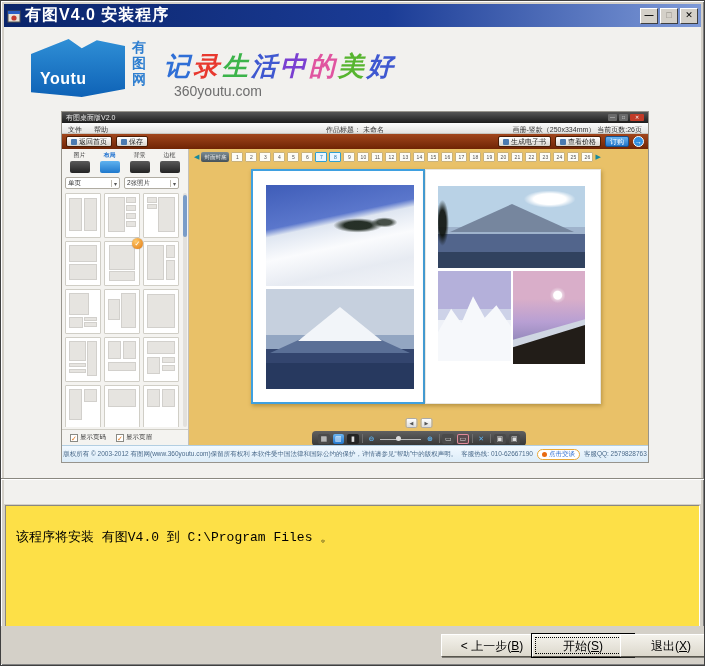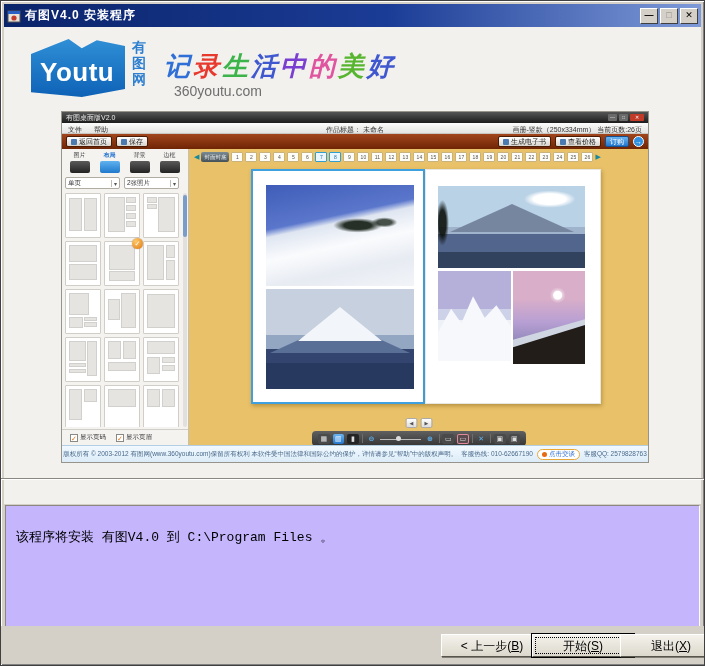--- a/index.html
+++ b/index.html
@@ -4,32 +4,32 @@
 <style>
   html,body{margin:0;padding:0;background:#777;}
   *{box-sizing:border-box;}
   .win{position:relative;width:705px;height:666px;background:#d4d0c8;
        font-family:"Liberation Sans","DejaVu Sans",sans-serif;
        border:1px solid #404040;box-shadow:inset 1px 1px 0 #fff,inset -1px -1px 0 #808080;overflow:hidden;}
   
   .titlebar{position:absolute;left:3px;top:3px;right:3px;height:23px;
     background:linear-gradient(90deg,#0a246a 0%,#1b3c96 55%,#7e9ad8 100%);
     display:flex;align-items:center;padding:0 3px;color:#fff;}
-  .titlebar .ttext{font-size:12px;font-weight:bold;margin-left:4px;letter-spacing:1px;}
+  .titlebar .ttext{font-size:16px;font-weight:bold;margin-left:4px;letter-spacing:1px;}
   .tbtns{margin-left:auto;display:flex;gap:2px;}
   .tbtn{width:18px;height:16px;background:#d4d0c8;border:1px solid;border-color:#fff #404040 #404040 #fff;
     font-size:9px;line-height:13px;text-align:center;color:#000;font-weight:bold;}
   .tbtn.dis{color:#8a877f;}
   
   .top{position:absolute;left:3px;top:26px;right:3px;height:477px;background:#f2f1ee;}
   
   .logo-shape{position:absolute;left:27px;top:12px;width:94px;height:58px;
     background:linear-gradient(180deg,#2f8fd6,#0e62b6);
     clip-path:polygon(0 26%,40% 0,54% 16%,70% 2%,100% 12%,100% 86%,54% 100%,0 92%);}
-  .logo-shape span{position:absolute;left:9px;bottom:9px;color:#fff;font-size:26px;font-weight:bold;letter-spacing:.5px;}
+  .logo-shape span{position:absolute;left:9px;bottom:9px;color:#fff;font-size:16px;font-weight:bold;letter-spacing:.5px;}
   .logo-vert{position:absolute;left:128px;top:12px;width:17px;font-size:14px;line-height:16px;
     color:#2f7fd0;word-break:break-all;font-weight:bold;}
   .tagline{position:absolute;left:160px;top:22px;font-size:26px;font-weight:bold;font-style:italic;letter-spacing:3px;}
   .site{position:absolute;left:170px;top:56px;font-size:14px;color:#6e6e6e;}
   
   .shot{position:absolute;left:57px;top:84px;width:588px;height:352px;border:1px solid #97948c;
     background:#e9c168;overflow:hidden;font-size:7px;}
   .atitle{position:absolute;left:0;top:0;right:0;height:11px;background:linear-gradient(#555,#1c1c1c);
     color:#e8e8e8;display:flex;align-items:center;padding:0 4px;font-size:7px;}
   .awinbtns{margin-left:auto;display:flex;gap:2px;align-items:center;}
@@ -131,21 +131,21 @@
   
   .astatus{position:absolute;left:0;bottom:0;right:0;height:17px;background:linear-gradient(#f2f9ff,#dcecf8);
     border-top:1px solid #b2cee2;display:flex;align-items:center;justify-content:center;gap:4px;
     font-size:6.5px;color:#4a6a8a;white-space:nowrap;}
   .qqbadge{display:inline-flex;align-items:center;gap:2px;height:11px;padding:0 4px;border:1px solid #e8a838;
     border-radius:6px;background:#fff;color:#2f6fd0;}
   .qqdot{width:5px;height:5px;border-radius:50%;background:#e86a10;}
   
   .caption{position:absolute;left:0;top:366px;width:100%;text-align:center;font-size:19px;color:#0a0a0a;letter-spacing:1px;}
   .groove{position:absolute;left:0;top:477px;width:100%;height:2px;border-top:1px solid #8a8880;border-bottom:1px solid #fff;}
-  .panel{position:absolute;left:4px;top:504px;right:4px;height:137px;background:#c4b5fd;
+  .panel{position:absolute;left:4px;top:504px;right:4px;height:137px;background:#fde047;
     border:1px solid;border-color:#8a8880 #fff #fff #8a8880;}
   .panel .msg{position:absolute;left:10px;top:22px;font-family:"Liberation Mono","DejaVu Sans Mono",monospace;
     font-size:13px;color:#000;}
   .btnrow{position:absolute;left:0;top:625px;right:0;height:38px;background:#d4d0c8;}
   .btn{position:absolute;top:8px;width:102px;height:23px;font-size:12px;color:#000;text-align:center;line-height:21px;
     background:linear-gradient(#f4f2ec,#dcd8cc);border:1px solid;border-color:#fff #58554d #58554d #fff;
     box-shadow:1px 1px 0 rgba(60,60,54,.55);}
   .btn .key{text-decoration:underline;}
   .btn.default{box-shadow:0 0 0 1px #000,1px 1px 0 rgba(60,60,54,.55);outline:1px dotted #000;outline-offset:-4px;}
   .b-back{left:440px;}  .b-start{left:531px;}  .b-exit{left:619px;}

